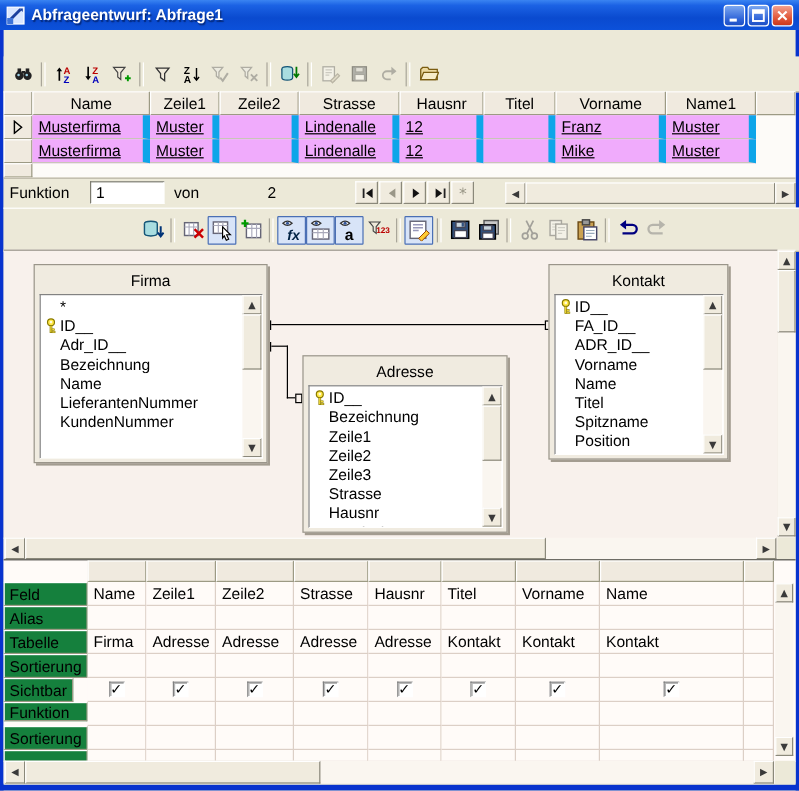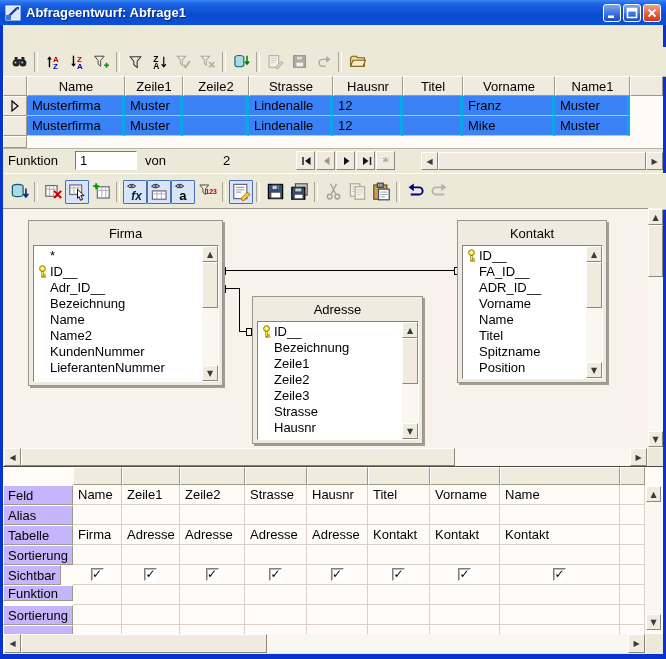--- a/index.html
+++ b/index.html
@@ -27,22 +27,22 @@
   .toolbar{background:#ECE9D8;display:flex;align-items:center;}
   .tbtn{width:24px;height:24px;display:flex;align-items:center;justify-content:center;
     border:1px solid transparent;box-sizing:border-box;border-radius:1px;}
   .tbtn.pressed{border:1px solid #4A6FB5;background:#D8E4F8;}
   .tbtn.disabled{opacity:.40;filter:grayscale(85%);}
   .tsep{width:2px;height:20px;margin:0 3px;border-left:1px solid #A9A699;border-right:1px solid #fff;}
   .tbedge{border-bottom:1px solid #B9B5A5;}
   
   .hcell{background:#F0EADF;border:1px solid;border-color:#FFFFFF #9C9A84 #9C9A84 #FFFFFF;
     box-sizing:border-box;display:flex;align-items:center;justify-content:center;overflow:hidden;}
-  .dcell{background:#3b82f6;border-right:3px solid #0ea5e9;border-bottom:1px solid #C9C5B8;
-    box-sizing:border-box;display:flex;align-items:center;padding-left:5px;overflow:hidden;white-space:nowrap;}
+  .dcell{background:#f0abfc;border-right:6px solid #0ea5e9;border-bottom:1px solid #C9C5B8;
+    box-sizing:border-box;display:flex;align-items:center;padding-left:5px;overflow:hidden;white-space:nowrap;text-decoration:underline;}
   .pcell{background:#FFFBF8;border-right:1px solid #DCCFC6;border-bottom:1px solid #DCCFC6;
     box-sizing:border-box;display:flex;align-items:center;padding-left:5px;overflow:hidden;white-space:nowrap;}
   
   .sbbtn{background:#F0EBDE;border:1px solid;border-color:#FFFFFF #8A887A #8A887A #FFFFFF;
     box-sizing:border-box;display:flex;align-items:center;justify-content:center;
     font-family:"DejaVu Sans",sans-serif;font-size:8px;color:#3a3a3a;}
   .sbthumb{background:#F0EBDE;border:1px solid;border-color:#FFFFFF #8A887A #8A887A #FFFFFF;box-sizing:border-box;}
   
   #design{background:#F8F1EC;}
   .dtable{position:absolute;background:#F0EBE0;border:1px solid #9a958a;
@@ -52,21 +52,21 @@
     box-sizing:border-box;overflow:hidden;}
   .drow{height:16px;display:flex;align-items:center;white-space:nowrap;overflow:hidden;}
   .conn{position:absolute;background:#000;}
   .stub{position:absolute;width:6px;height:8px;background:#F8F1EC;border:1px solid #000;box-sizing:border-box;}
   
   .sunken{background:#fff;border:1px solid;border-color:#7b7a6e #FFFFFF #FFFFFF #7b7a6e;
     box-sizing:border-box;display:flex;align-items:center;padding-left:4px;}
   .chk{width:13px;height:13px;background:#fff;border:1px solid;box-sizing:border-box;
     border-color:#808080 #FFFFFF #FFFFFF #808080;box-shadow:inset 1px 1px 0 #b8b8b8;
     font-family:"DejaVu Sans",sans-serif;font-size:12px;line-height:11px;text-align:center;font-weight:bold;}
-  .lblcell{background:#c4b5fd;border:1px solid;border-color:#FFFFFF #9C9A84 #9C9A84 #FFFFFF;
+  .lblcell{background:#15803d;border:1px solid;border-color:#FFFFFF #9C9A84 #9C9A84 #FFFFFF;
     box-sizing:border-box;display:flex;align-items:center;padding-left:4px;overflow:hidden;}
   .arr{font-family:"DejaVu Sans",sans-serif;}
 </style>
 </head>
 <body>
 
 <div id="win">
 
   <div class="abs frame" style="left:0;top:25px;width:3px;height:634px;"></div>
   <div class="abs frame" style="left:663px;top:25px;width:3px;height:634px;"></div>
@@ -294,21 +294,21 @@
       <div class="sbbtn" style="position: absolute; left: 373px; top: 2px; width: 19px; height: 19px;">
         <svg width="14" height="14" viewBox="0 0 14 14">
           <text x="3.5" y="12" font-size="13" fill="#9a9788">*</text>
         </svg>
       </div>
       <div class="sbbtn arr" style="position: absolute; left: 418px; top: 3px; width: 17px; height: 18px;">◀</div>
       <div class="sbthumb" style="position: absolute; left: 435px; top: 3px; width: 208px; height: 18px;"></div>
       <div class="sbbtn arr" style="position: absolute; left: 643px; top: 3px; width: 17px; height: 18px;">▶</div>
     </div>
 
-  <div class="abs toolbar tbedge" id="toolbar2" style="left:3px;top:173px;width:660px;height:35px;padding-left:4px;border-top:1px solid #fff;">
+  <div class="abs toolbar tbedge" id="toolbar2" style="left:3px;top:173px;width:660px;height:35px;padding-left:4px;border-top:1px solid #fff;justify-content:center;">
       <div class="tbtn">
         <span style="display: flex;">
           <svg width="19" height="19" viewBox="0 0 16 16">
             <ellipse cx="6.5" cy="3.8" rx="4.5" ry="1.8" fill="#a8dde0" stroke="#145577"></ellipse>
             <path d="M2 3.8 V10.5 c0 1 2 1.8 4.5 1.8 s4.5 -0.8 4.5 -1.8 V3.8" fill="#a8dde0" stroke="#145577"></path>
             <path d="M13.4 5.5 V11.5 M11.4 10 L13.4 12.6 L15.4 10" stroke="#037" stroke-width="1.4" fill="none"></path>
           </svg>
         </span>
       </div>
       <div class="tsep"></div>
@@ -492,29 +492,25 @@
             <div class="drow">
               <span style="width: 16px; display: inline-flex; justify-content: center;"></span>
               <span>Bezeichnung</span>
             </div>
             <div class="drow">
               <span style="width: 16px; display: inline-flex; justify-content: center;"></span>
               <span>Name</span>
             </div>
             <div class="drow">
               <span style="width: 16px; display: inline-flex; justify-content: center;"></span>
-              <span>Name2</span>
+              <span>LieferantenNummer</span>
             </div>
             <div class="drow">
               <span style="width: 16px; display: inline-flex; justify-content: center;"></span>
               <span>KundenNummer</span>
-            </div>
-            <div class="drow">
-              <span style="width: 16px; display: inline-flex; justify-content: center;"></span>
-              <span>LieferantenNummer</span>
             </div>
           </div>
           <div style="position: absolute; right: 0px; top: 0px; width: 16px; height: 100%; background: rgb(250, 246, 240);">
             <div class="sbbtn arr" style="position: absolute; left: 0px; top: 0px; width: 16px; height: 16px;">▲</div>
             <div class="sbthumb" style="position: absolute; left: 0px; top: 16px; width: 16px; height: 46px;"></div>
             <div class="sbbtn arr" style="position: absolute; left: 0px; bottom: 0px; width: 16px; height: 16px;">▼</div>
           </div>
         </div>
       </div>
       <div class="dtable" style="left: 249px; top: 87px; width: 171px; height: 148px;">

